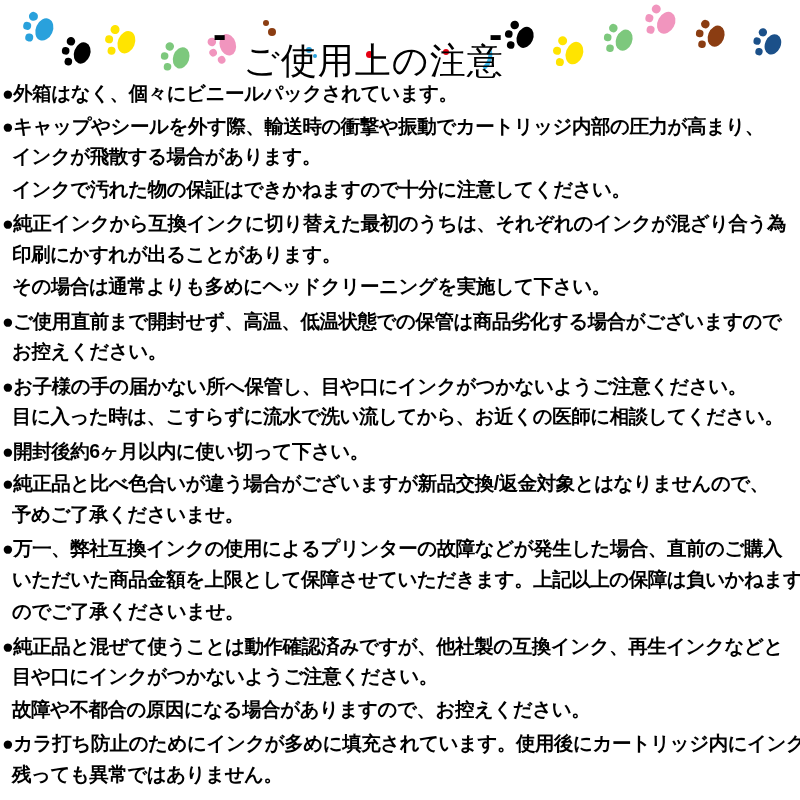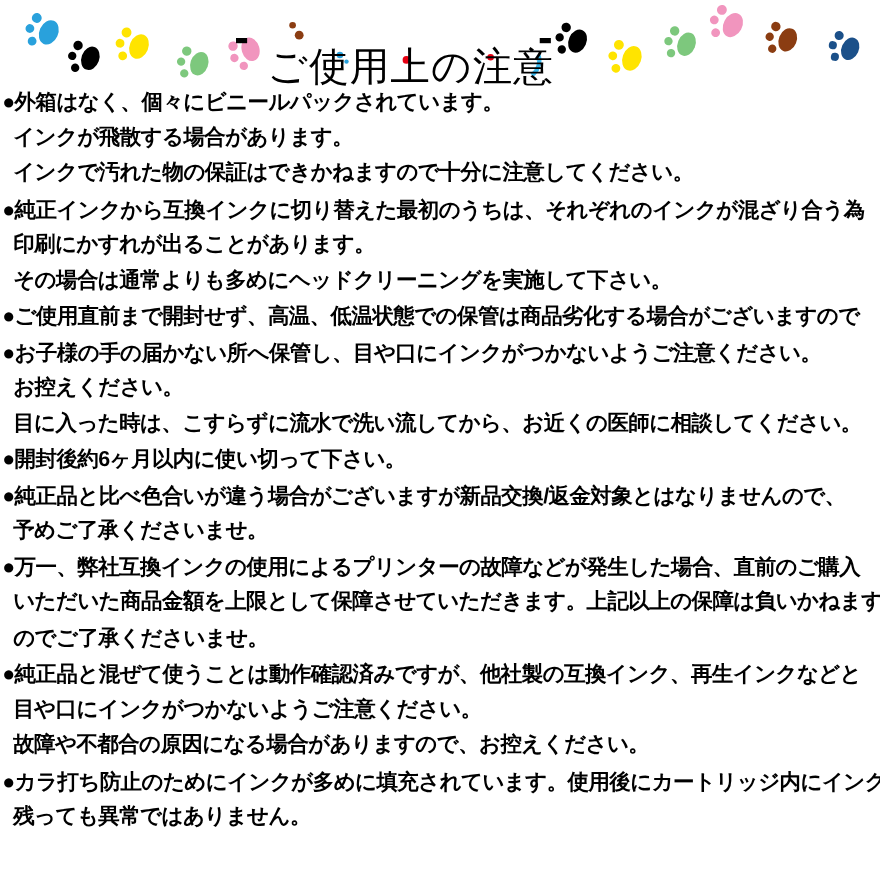--- a/index.html
+++ b/index.html
@@ -144,28 +144,29 @@
     <span class="speck" style="left:443px;top:49px;width:6px;height:6px;background:#E60012;"></span>
     <span class="swoosh"></span>
 
     <span class="dash left">-</span>
     <h1 class="title">ご使用上の注意</h1>
     <span class="dash right">-</span>
   </div>
 
   <div class="notice">
     <div class="line">●外箱はなく、個々にビニールパックされています。</div>
+    <div class="line">●キャップやシールを外す際、輸送時の衝撃や振動でカートリッジ内部の圧力が高まり、</div>
     <div class="line cont">インクが飛散する場合があります。</div>
     <div class="line cont">インクで汚れた物の保証はできかねますので十分に注意してください。</div>
     <div class="line">●純正インクから互換インクに切り替えた最初のうちは、それぞれのインクが混ざり合う為</div>
     <div class="line cont">印刷にかすれが出ることがあります。</div>
     <div class="line cont">その場合は通常よりも多めにヘッドクリーニングを実施して下さい。</div>
     <div class="line">●ご使用直前まで開封せず、高温、低温状態での保管は商品劣化する場合がございますので</div>
+    <div class="line cont">お控えください。</div>
     <div class="line">●お子様の手の届かない所へ保管し、目や口にインクがつかないようご注意ください。</div>
-    <div class="line cont">お控えください。</div>
     <div class="line cont">目に入った時は、こすらずに流水で洗い流してから、お近くの医師に相談してください。</div>
     <div class="line">●開封後約6ヶ月以内に使い切って下さい。</div>
     <div class="line">●純正品と比べ色合いが違う場合がございますが新品交換/返金対象とはなりませんので、</div>
     <div class="line cont">予めご了承くださいませ。</div>
     <div class="line">●万一、弊社互換インクの使用によるプリンターの故障などが発生した場合、直前のご購入</div>
     <div class="line cont">いただいた商品金額を上限として保障させていただきます。上記以上の保障は負いかねます</div>
     <div class="line cont">のでご了承くださいませ。</div>
     <div class="line">●純正品と混ぜて使うことは動作確認済みですが、他社製の互換インク、再生インクなどと</div>
     <div class="line cont">目や口にインクがつかないようご注意ください。</div>
     <div class="line cont">故障や不都合の原因になる場合がありますので、お控えください。</div>

